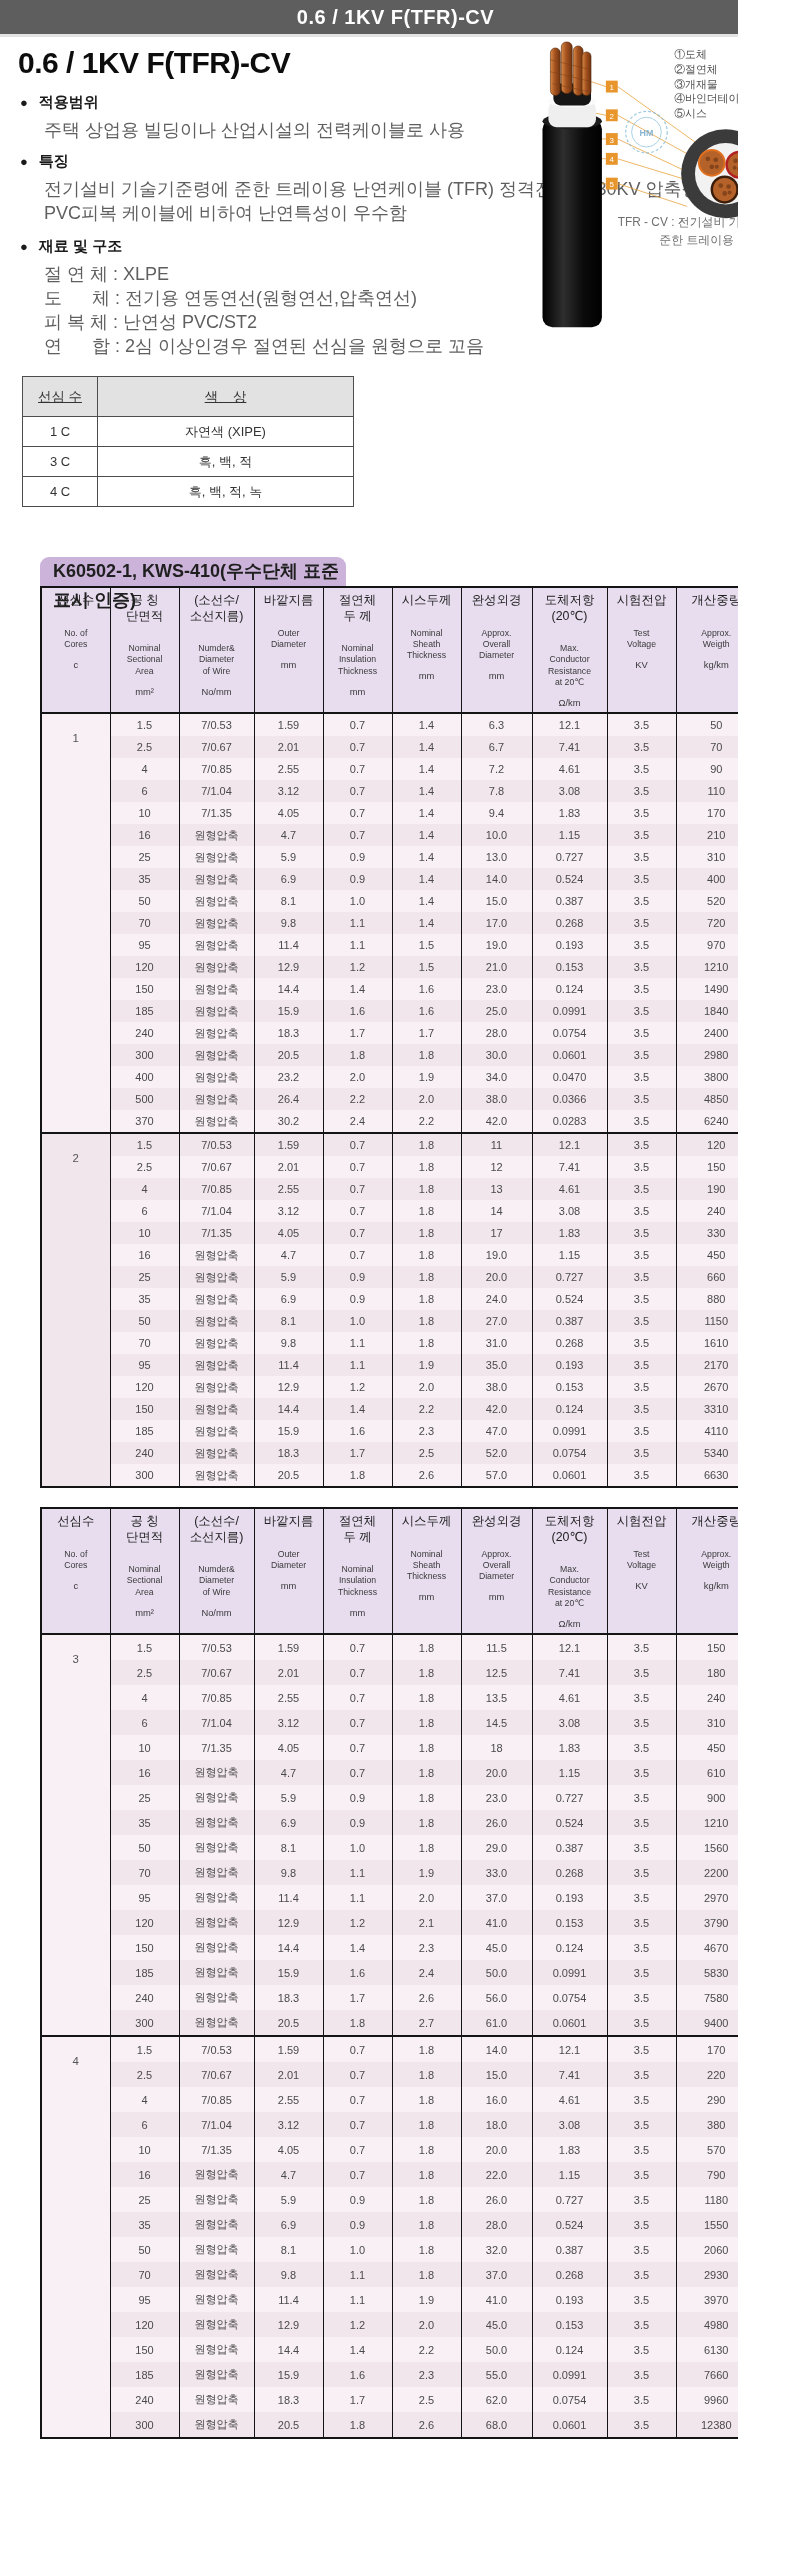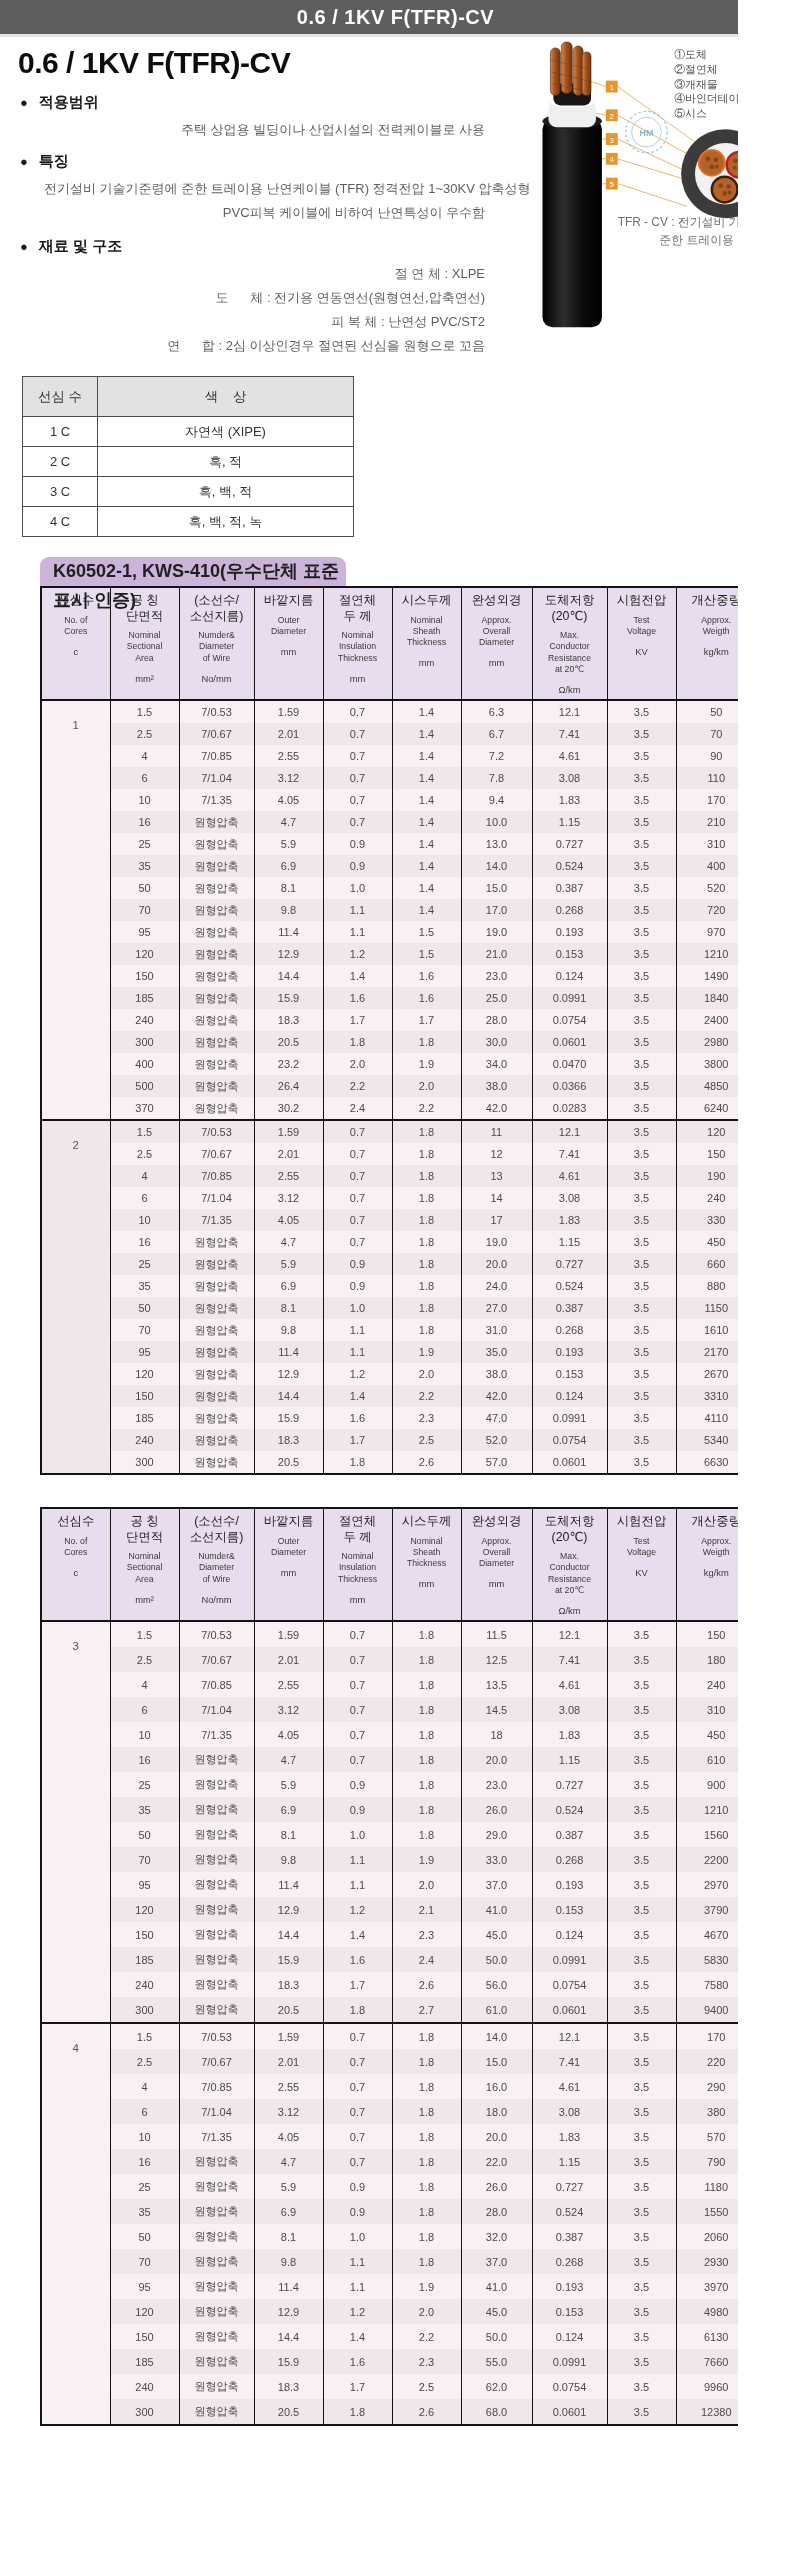--- a/index.html
+++ b/index.html
@@ -12,40 +12,40 @@
   .top-bar span{color:#fff;font-size:20px;font-weight:bold;letter-spacing:0.5px;}
 
   
   .page-title{position:absolute;top:46px;left:18px;font-size:30px;font-weight:800;color:#0d0d0d;letter-spacing:-0.5px;}
 
   
   .bullet-sec{position:absolute;left:20px;width:465px;}
   .bullet-head{display:flex;align-items:center;font-size:15px;font-weight:bold;color:#1a1a1a;}
   .bullet-dot{font-size:13px;margin-right:11px;color:#1a1a1a;}
   .bullet-lines{margin-left:24px;margin-top:6px;}
-  .bullet-lines div{font-size:13px;color:#5f5f5f;line-height:24px;white-space:pre;text-align:right;}
+  .bullet-lines div{font-size:18px;color:#5f5f5f;line-height:24px;white-space:pre;}
   .mat-line{font-size:13px;color:#5f5f5f;line-height:23px;white-space:pre;}
 
   
   .color-table{position:absolute;left:22px;top:376px;border-collapse:collapse;width:332px;table-layout:fixed;}
   .color-table th,.color-table td{border:1px solid #4d4d4d;text-align:center;color:#333;}
-  .color-table th{background:#e2e2e2;height:37px;font-size:13.4px;font-weight:normal;white-space:pre;}
+  .color-table th{background:#e2e2e2;height:37px;font-size:13.4px;font-weight:normal;white-space:pre;text-decoration:underline;}
   .color-table td{height:27px;font-size:13px;background:#fff;}
   .color-table .c0{width:72px;}
 
   
   .spec-wrap{position:absolute;left:40px;width:718px;}
   .spec-title{width:293px;height:29px;background:#cbb3da;border-radius:9px 9px 0 0;
     font-size:18px;font-weight:bold;color:#1f1f1f;line-height:29px;padding-left:13px;}
   .spec-table{border-collapse:collapse;width:718px;table-layout:fixed;background:#f7eef4;
     border:2px solid #141414;}
   .spec-table th{background:#e8ddef;border-left:1px solid #141414;border-right:1px solid #141414;
     border-bottom:2px solid #141414;padding:5px 1px 4px;vertical-align:top;}
   .h-kor{font-size:12.4px;font-weight:normal;color:#222;white-space:pre-line;line-height:1.25;}
-  .h-eng{font-size:8.7px;font-weight:normal;color:#3a3a3a;white-space:pre-line;line-height:1.3;margin-top:6px;}
+  .h-eng{font-size:8.7px;font-weight:normal;color:#3a3a3a;white-space:pre-line;line-height:1.3;margin-top:19px;}
   .h-unit{font-size:9.4px;font-weight:normal;color:#3a3a3a;margin-top:9px;}
   .spec-table td{border-left:1px solid #141414;border-right:1px solid #141414;
     text-align:center;font-size:11px;color:#4a4a4a;padding:0 2px;}
   .t1 td{height:22px;}
   .t2 td{height:25px;}
   .spec-table tbody tr:nth-child(odd){background:#f8f0f5;}
   .spec-table tbody tr:nth-child(even){background:#f2e6ed;}
   .spec-table tbody tr.sec-start td{border-top:2px solid #141414;}
   .spec-table td.cores{vertical-align:top;padding-top:18px;font-size:11.4px;color:#555;background:transparent;}
 
@@ -217,24 +217,20 @@
         <th class="c0">선심 수</th>
         <th>색    상</th>
       </tr>
     </thead>
     <tbody id="color-tbody">
         <tr>
           <td class="c0">1 C</td>
           <td>자연색 (XIPE)</td>
         </tr>
         <tr>
-          <td class="c0">2 C</td>
-          <td>흑, 적</td>
-        </tr>
-        <tr>
           <td class="c0">3 C</td>
           <td>흑, 백, 적</td>
         </tr>
         <tr>
           <td class="c0">4 C</td>
           <td>흑, 백, 적, 녹</td>
         </tr>
       </tbody>
   </table>
 

